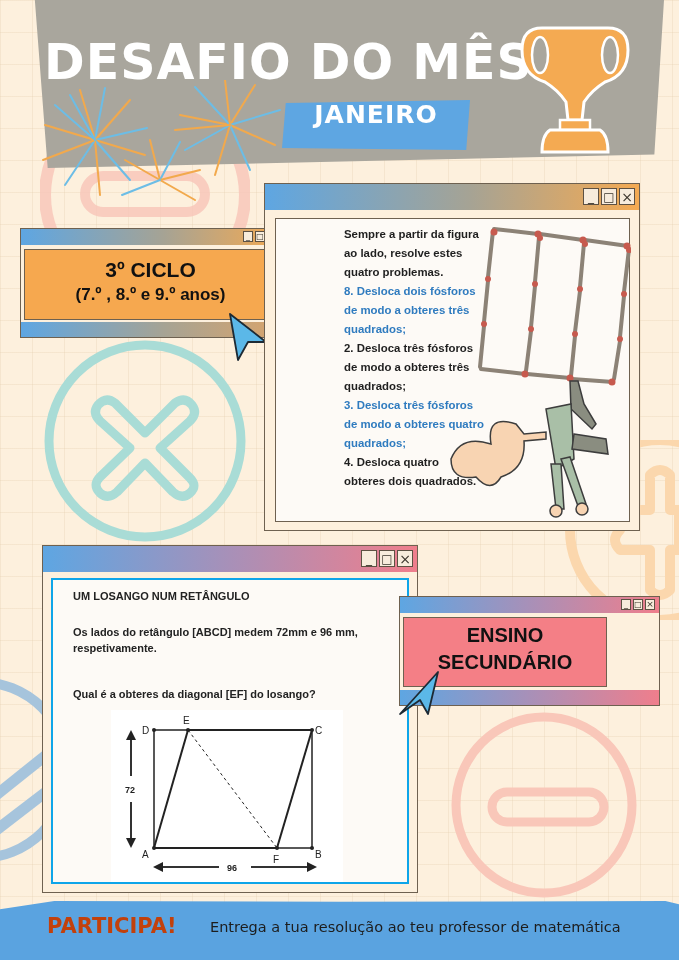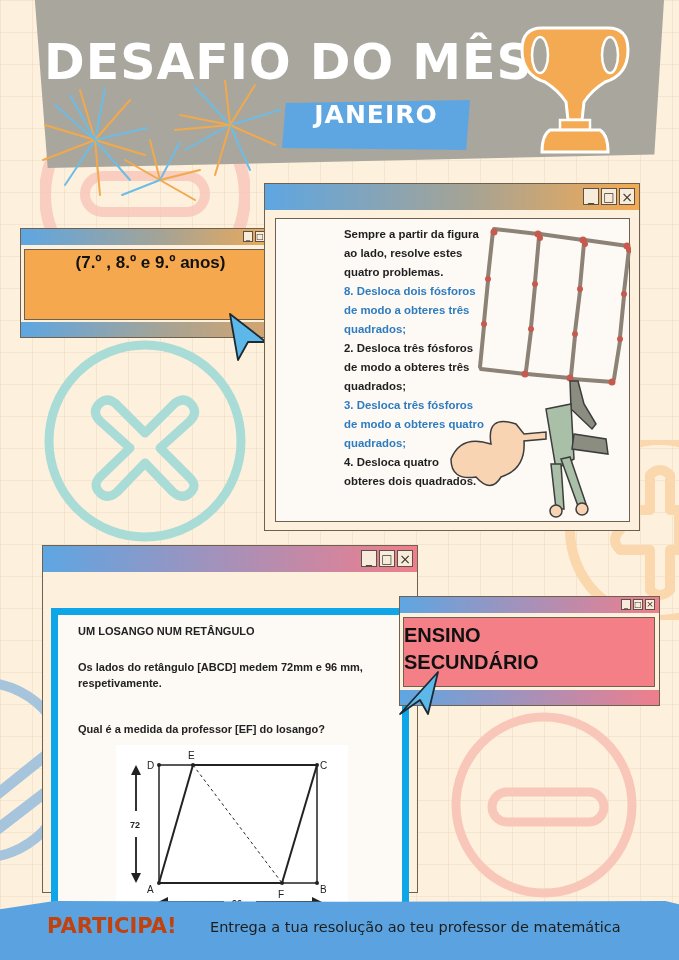--- a/index.html
+++ b/index.html
@@ -146,20 +146,21 @@
         <span>_</span>
       </div>
     <div class="ctrl" style="width:10px;height:11px;font-size:8px;">
         <span>□</span>
       </div>
     <div class="ctrl" style="width:10px;height:11px;font-size:9px;">
         <span>×</span>
       </div>
   </div>
   <div style="position:absolute;left:3px;top:20px;width:253px;height:71px;background:#f6a84f;border:1px solid #6e6150;text-align:center;">
+    <div style="font-weight:bold;font-size:21px;color:#111;margin-top:8px;">3º CICLO</div>
     <div style="font-weight:bold;font-size:17px;color:#111;margin-top:3px;">(7.º , 8.º e 9.º anos)</div>
   </div>
   <div class="grad-orange-bottom" style="position:absolute;left:0;right:0;bottom:0;height:15px;"></div>
 </div>
 <svg class="cursor" style="left:228px;top:312px" width="42" height="50" viewBox="0 0 42 50">
   <path d="M2 2 L38 30 L20 30 L10 48 Z" fill="#5bb8e8" stroke="#1d2a34" stroke-width="1.8" stroke-linejoin="round"></path>
 </svg>
 
 <div class="win" style="left:264px;top:183px;width:376px;height:348px;">
   <div class="bar grad-orange" style="height:26px;"></div>
@@ -252,27 +253,27 @@
     <div class="ctrl" style="width:16px;height:17px;font-size:12px;">
         <span>_</span>
       </div>
     <div class="ctrl" style="width:16px;height:17px;font-size:12px;">
         <span>□</span>
       </div>
     <div class="ctrl" style="width:16px;height:17px;font-size:14px;">
         <span>×</span>
       </div>
   </div>
-  <div style="position:absolute;left:8px;top:32px;width:358px;height:306px;background:#fdfaf6;border:7px solid #0ea5e9;margin-top:30px;">
+  <div style="position:absolute;left:8px;top:32px;width:358px;height:306px;background:#fdfaf6;border:2px solid #0ea5e9;">
     <div style="position:absolute;left:20px;top:10px;font-size:11px;font-weight:bold;color:#222;">UM LOSANGO NUM RETÂNGULO</div>
     <div style="position:absolute;left:20px;top:44px;font-size:11px;font-weight:bold;color:#222;line-height:16px;">
       <div>Os lados do retângulo [ABCD] medem 72mm e 96 mm,</div>
       <div>respetivamente.</div>
     </div>
-    <div style="position:absolute;left:20px;top:108px;font-size:11px;font-weight:bold;color:#222;">Qual é a medida da professor [EF] do losango?</div>
+    <div style="position:absolute;left:20px;top:108px;font-size:11px;font-weight:bold;color:#222;">Qual é a obteres da diagonal [EF] do losango?</div>
     <svg style="position:absolute;left:58px;top:130px;background:#fff;" width="232" height="172" viewBox="0 0 232 172">
       <g stroke="#222" stroke-width="1.5" fill="none">
         <rect x="43" y="20" width="158" height="118"></rect>
         <line x1="43" y1="138" x2="77" y2="20" stroke-width="2"></line>
         <line x1="166" y1="138" x2="201" y2="20" stroke-width="2"></line>
         <line x1="43" y1="138" x2="166" y2="138" stroke-width="2.2"></line>
         <line x1="77" y1="20" x2="201" y2="20" stroke-width="2.2"></line>
         <line x1="77" y1="20" x2="166" y2="138" stroke-dasharray="3,3" stroke-width="1"></line>
       </g>
       <g fill="#222">
@@ -311,21 +312,21 @@
     <div class="ctrl" style="width:10px;height:11px;font-size:8px;">
         <span>_</span>
       </div>
     <div class="ctrl" style="width:10px;height:11px;font-size:8px;">
         <span>□</span>
       </div>
     <div class="ctrl" style="width:10px;height:11px;font-size:9px;">
         <span>×</span>
       </div>
   </div>
-  <div style="position:absolute;left:3px;top:20px;width:252px;height:70px;background:#f47f86;border:1px solid #6e6150;">
+  <div style="position:absolute;left:3px;top:20px;width:204px;height:70px;background:#f47f86;border:1px solid #6e6150;text-align:center;">
     <div style="font-weight:bold;font-size:20px;color:#111;margin-top:6px;">ENSINO</div>
     <div style="font-weight:bold;font-size:20px;color:#111;margin-top:4px;">SECUNDÁRIO</div>
   </div>
   <div class="grad-pink" style="position:absolute;left:0;right:0;bottom:0;height:15px;"></div>
 </div>
 <svg class="cursor" style="left:398px;top:670px" width="42" height="48" viewBox="0 0 42 48">
   <path d="M40 2 L30 44 L22 30 L2 44 Z" fill="#5bb8e8" stroke="#1d2a34" stroke-width="1.8" stroke-linejoin="round"></path>
 </svg>
 
 <div class="abs footer-band"></div>

